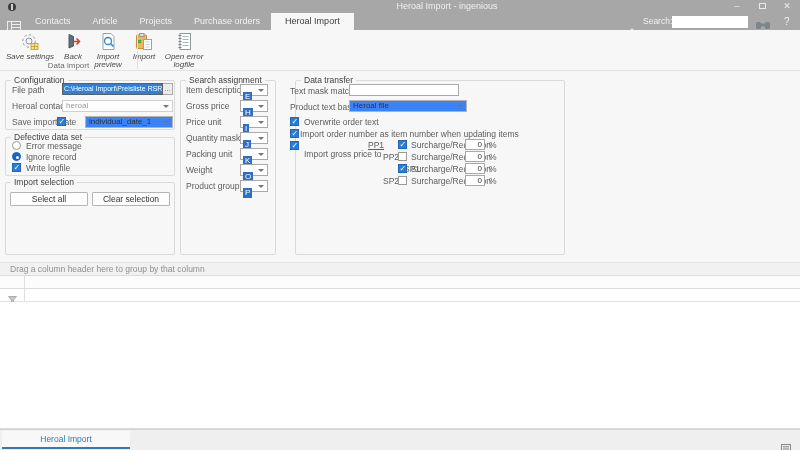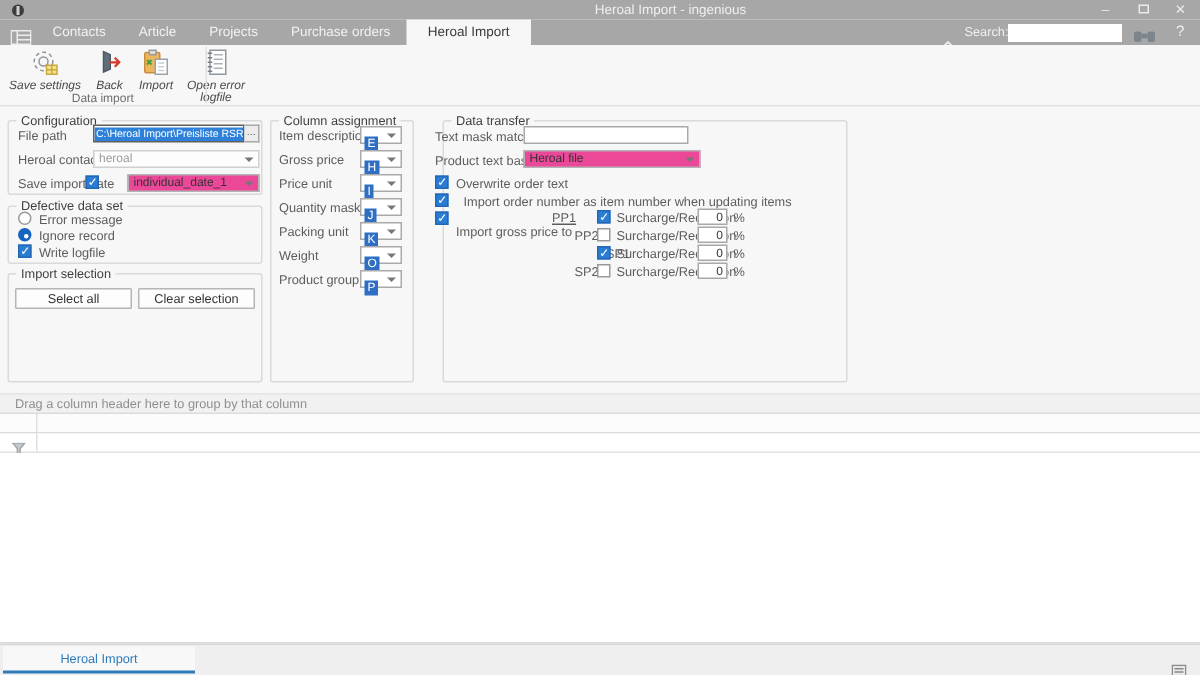--- a/index.html
+++ b/index.html
@@ -41,21 +41,21 @@
   
   .groupbox { position:absolute; border:1px solid #dadada; border-radius:2px; }
   .gb-title { position:absolute; top:-5px; left:5px; background:#f7f7f7; padding:0 3px; font-size:8.5px; color:#3f3f3f; line-height:9px; }
   .lbl { position:absolute; font-size:8.5px; color:#5c5c5c; line-height:12px; white-space:nowrap; }
 
   .textfield { position:absolute; background:#fff; border:1px solid #a9a9a9; height:12px; font-size:8px; line-height:10px; overflow:hidden; white-space:nowrap; }
   .textfield.focused { border-color:#5f5f5f; }
   .sel-text-hl { background:#2e80d8; color:#fff; font-size:7px; line-height:10px; display:inline-block; padding:0 1px; }
   .browse-btn { position:absolute; width:10px; height:12px; background:#ececec; border:1px solid #a9a9a9; border-left:none; font-size:7px; line-height:9px; text-align:center; color:#555; }
 
-  .selectbox { position:absolute; background:#ec4899; border:1px solid #b3b3b3; height:12px; font-size:8px; line-height:10px; padding:0 12px 0 3px; color:#333; white-space:nowrap; }
+  .selectbox { position:absolute; background:#3b82f6; border:1px solid #b3b3b3; height:12px; font-size:8px; line-height:10px; padding:0 12px 0 3px; color:#333; white-space:nowrap; }
   .selectbox::after { content:""; position:absolute; right:3px; top:4px; width:0; height:0; border-left:3px solid transparent; border-right:3px solid transparent; border-top:3.5px solid #767676; }
   .selectbox.disabled { color:#9b9b9b; border-color:#cfcfcf; background:#fdfdfd; }
 
   .checkbox { position:absolute; width:9px; height:9px; border:1px solid #9a9a9a; background:#fff; }
   .checkbox.checked { background:#2b7cd3; border-color:#2368b5; }
   .checkbox.checked::after { content:"\2713"; position:absolute; left:0.5px; top:-1.5px; color:#fff; font-size:8px; }
   .radio { position:absolute; width:9px; height:9px; border:1px solid #9a9a9a; border-radius:50%; background:#fff; }
   .radio.checked { background:#1464c0; border-color:#1464c0; }
   .radio.checked::after { content:""; position:absolute; left:2.5px; top:2.5px; width:3px; height:3px; border-radius:50%; background:#fff; }
 
@@ -147,20 +147,30 @@
     </div>
     <div class="tbtn" style="width:30px">
       <span class="ticon">
         <svg width="19" height="19" viewBox="0 0 19 19">
             <path d="M5 2.5 v13.5 l4.5-2 V4.5 z" fill="#5f707a" stroke="#4c5a63"></path>
             <path d="M8.5 9.5 h6.5 M12.5 6.5 l3 3 -3 3" stroke="#d23b2e" stroke-width="1.5" fill="none"></path>
           </svg>
       </span>
       <span class="tlabel">Back</span>
     </div>
+    <div class="tbtn" style="width:40px">
+      <span class="ticon">
+        <svg width="19" height="19" viewBox="0 0 19 19">
+            <path d="M4 1.5 h8 l3 3 v13 H4 z" fill="#fff" stroke="#9aa3ab"></path>
+            <circle cx="9" cy="9" r="3.5" fill="none" stroke="#2f86c8" stroke-width="1.3"></circle>
+            <line x1="11.5" y1="11.5" x2="14.5" y2="14.5" stroke="#2f86c8" stroke-width="1.6"></line>
+          </svg>
+      </span>
+      <span class="tlabel">Import preview</span>
+    </div>
     <div class="tbtn" style="width:32px">
       <span class="ticon">
         <svg width="20" height="19" viewBox="0 0 20 19">
             <rect x="2.5" y="3" width="10" height="13.5" rx="1" fill="#f0b65e" stroke="#c78f3a"></rect>
             <rect x="5.5" y="1.5" width="4.5" height="3" fill="#dcdcdc" stroke="#9a9a9a"></rect>
             <path d="M4 8 l3 3 m0-3 l-3 3" stroke="#3f9e3f" stroke-width="1.2"></path>
             <rect x="9.5" y="7.5" width="8" height="10" fill="#fff" stroke="#9aa3ab"></rect>
             <g stroke="#c9ced3">
               <line x1="11.5" y1="10" x2="15.5" y2="10"></line>
               <line x1="11.5" y1="12.5" x2="15.5" y2="12.5"></line>
@@ -226,21 +236,21 @@
 <span class="checkbox checked" style="left:12px; top:163px;"></span>
 <span class="lbl" style="left:26px; top:162px;">Write logfile</span>
 
 <div class="groupbox" style="left:5px; top:182px; width:170px; height:73px;padding-left:36px;">
   <span class="gb-title">Import selection</span>
 </div>
 <div class="btn" style="left:10px; top:192px; width:78px;">Select all</div>
 <div class="btn" style="left:92px; top:192px; width:78px;">Clear selection</div>
 
 <div class="groupbox" style="left:180px; top:80px; width:96px; height:175px;">
-  <span class="gb-title">Column assignment</span>
+  <span class="gb-title">Search assignment</span>
 </div>
 <span class="lbl" style="left:186px; top:84px;">Item description</span>
 <div class="ca-select" style="top:84px;"><span class="sel-hl">E</span></div>
 <span class="lbl" style="left:186px; top:100px;">Gross price</span>
 <div class="ca-select" style="top:100px;"><span class="sel-hl">H</span></div>
 <span class="lbl" style="left:186px; top:116px;">Price unit</span>
 <div class="ca-select" style="top:116px;"><span class="sel-hl">I</span></div>
 <span class="lbl" style="left:186px; top:132px;">Quantity mask</span>
 <div class="ca-select" style="top:132px;"><span class="sel-hl">J</span></div>
 <span class="lbl" style="left:186px; top:148px;">Packing unit</span>
@@ -254,21 +264,21 @@
   <span class="gb-title">Data transfer</span>
 </div>
 <span class="lbl" style="left:290px; top:85px;">Text mask matchcode</span>
 <div class="textfield" style="left:349px; top:84px; width:110px;"><span></span></div>
 <span class="lbl" style="left:290px; top:101px;">Product text base</span>
 <div class="selectbox" style="left:349px; top:100px; width:118px;"><span>Heroal file</span></div>
 
 <span class="checkbox checked" style="left:290px; top:117px;"></span>
 <span class="lbl" style="left:304px; top:116px;">Overwrite order text</span>
 <span class="checkbox checked" style="left:290px; top:129px;"></span>
-<span class="lbl" style="left:309px; top:128px;">Import order number as item number when updating items</span>
+<span class="lbl" style="left:300px; top:128px;">Import order number as item number when updating items</span>
 <span class="checkbox checked" style="left:290px; top:141px;"></span>
 <span class="lbl" style="left:304px; top:148px;">Import gross price to</span>
 
 <span class="lbl" style="left:368px; top:139px;text-decoration:underline;">PP1</span>
 <span class="checkbox checked" style="left:398px; top:140px;"></span>
 <span class="lbl" style="left:411px; top:139px;">Surcharge/Reduction</span>
 <div class="numfield" style="left:465px; top:139px;">0</div>
 <span class="lbl" style="left:489px; top:139px;">%</span>
 
 <span class="lbl" style="left:383px; top:151px;">PP2</span>

